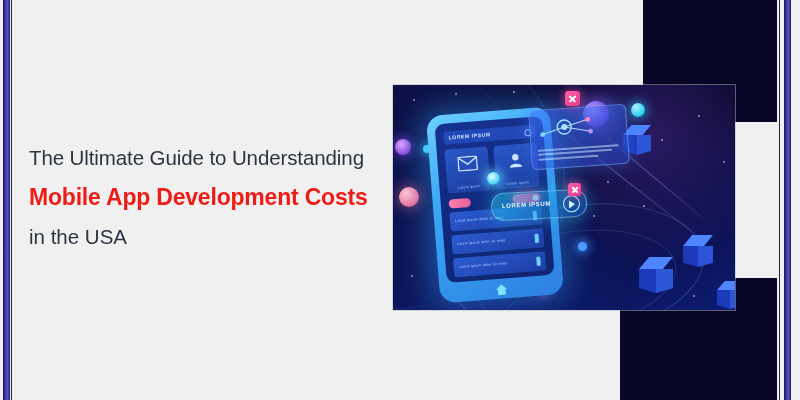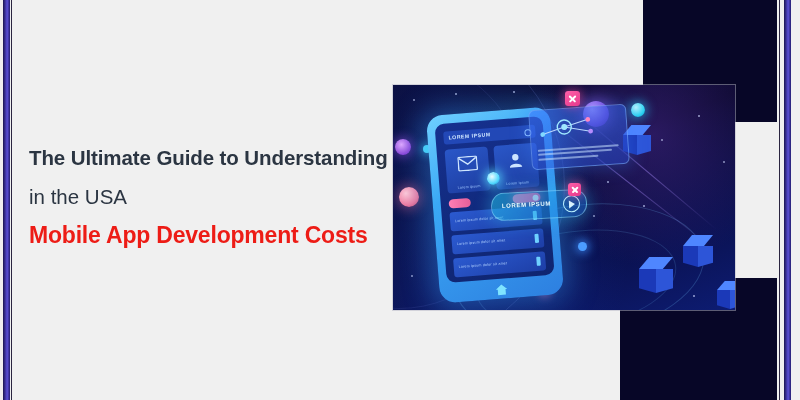--- a/index.html
+++ b/index.html
@@ -28,21 +28,21 @@
   
   .logo{position:absolute;left:28px;top:27px;font-size:27px;font-weight:bold;
     letter-spacing:-0.5px;line-height:1;white-space:nowrap;}
   .logo .lo-to{color:#1b9be8;}
   .logo .lo-x{color:#e8130e;}
   .logo .lo-sl{color:#e8130e;}
 
   
   .headline{position:absolute;left:29px;top:148px;width:350px;}
   .h-line{line-height:1.0;white-space:nowrap;}
-  .h-thin{font-size:20.5px;font-weight:700;color:#2b3542;letter-spacing:-0.1px;}
+  .h-thin{font-size:20.5px;font-weight:400;color:#2b3542;letter-spacing:-0.1px;}
   .h-bold{font-size:23px;font-weight:bold;color:#ed1c16;letter-spacing:-0.2px;margin-top:17px;}
   .h-tail{font-size:20.5px;font-weight:400;color:#2b3542;margin-top:18px;}
 
   
   .hero{position:absolute;left:393px;top:85px;width:342px;height:225px;overflow:hidden;
     background:
       radial-gradient(circle at 76% 22%, rgba(70,40,140,.55) 0%, rgba(0,0,0,0) 42%),
       radial-gradient(circle at 22% 78%, rgba(20,50,160,.50) 0%, rgba(0,0,0,0) 50%),
       radial-gradient(circle at 12% 18%, rgba(15,35,120,.45) 0%, rgba(0,0,0,0) 45%),
       linear-gradient(160deg,#0b0a2e 0%,#080728 38%,#0a1150 72%,#0d1c72 100%);
@@ -191,22 +191,22 @@
   <div class="stripe-hair hair-l"></div>
   <div class="stripe stripe-right"></div>
   <div class="stripe-hair hair-r"></div>
 
   <div class="deco deco-tr"></div>
   <div class="deco deco-br"></div>
 
 
   <div class="headline">
     <div class="h-line h-thin">The Ultimate Guide to Understanding</div>
+    <div class="h-line h-bold">Mobile App Development Costs</div>
     <div class="h-line h-tail">in the USA</div>
-    <div class="h-line h-bold">Mobile App Development Costs</div>
   </div>
 
   <div class="hero">
 
     <div class="arc arc1"></div>
     <div class="arc arc2"></div>
     <div class="arc arc3"></div>
     <div class="arc arc4"></div>
     <div class="diag diag1"></div>
     <div class="diag diag2"></div>

